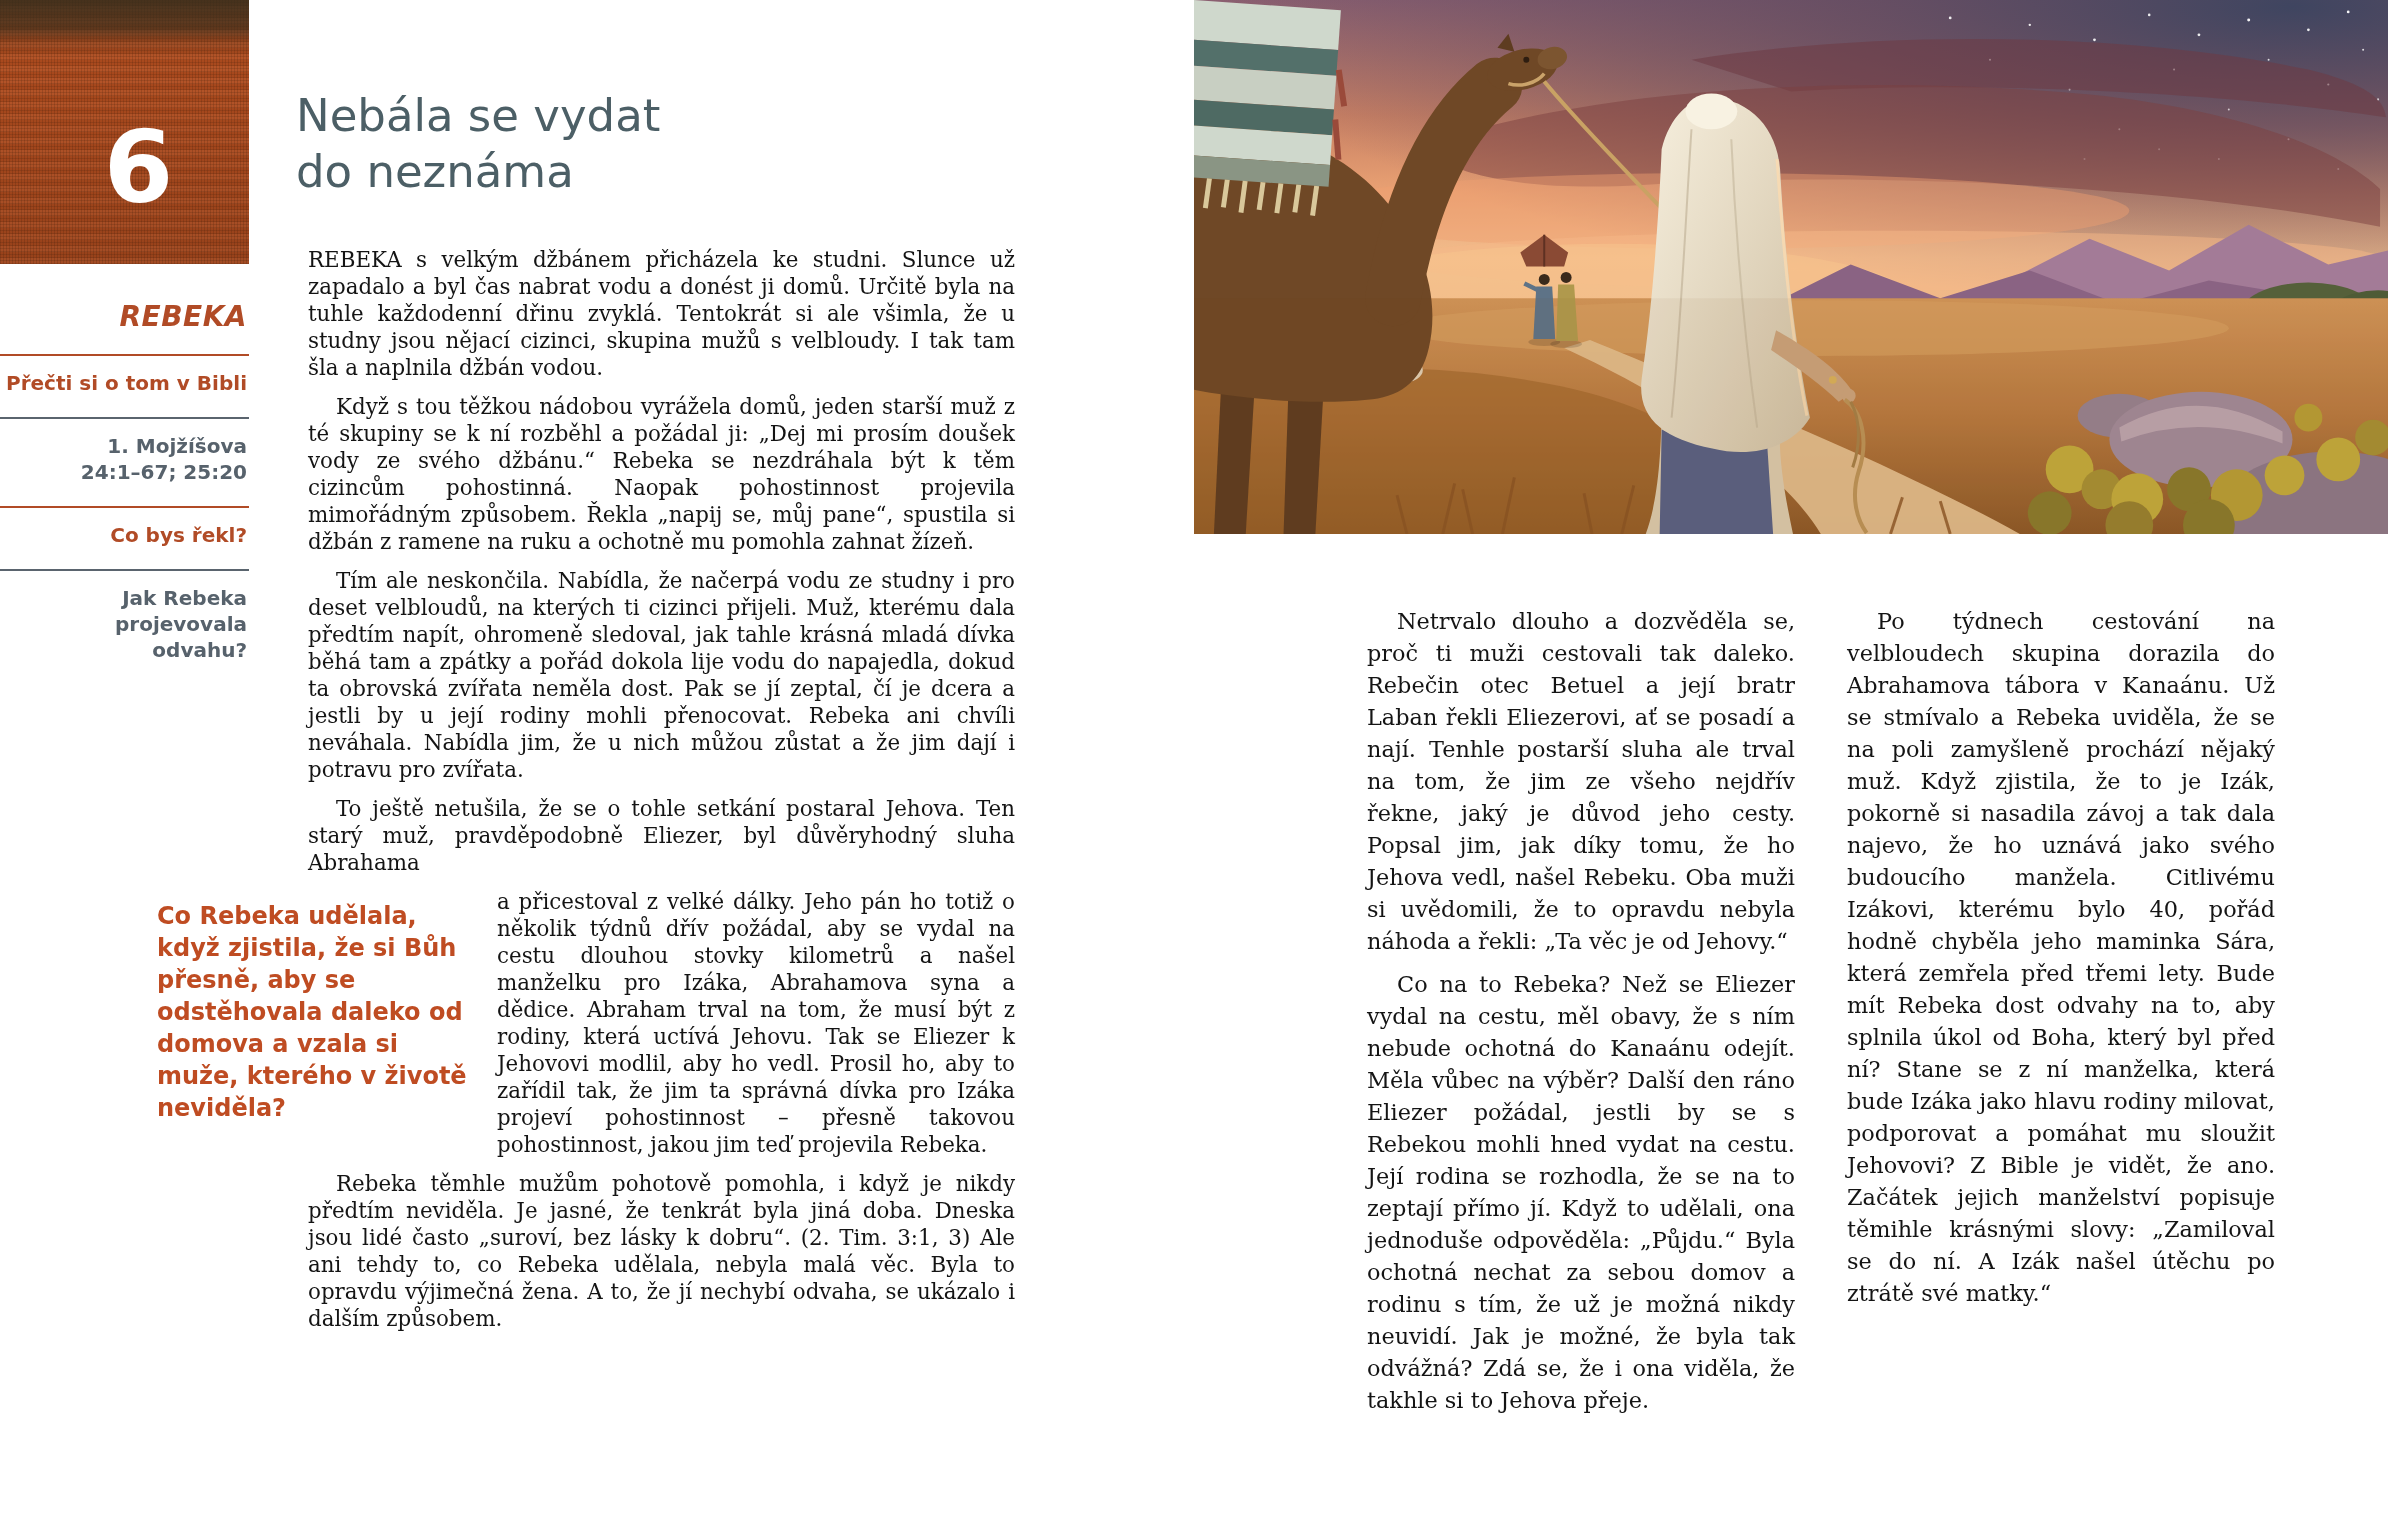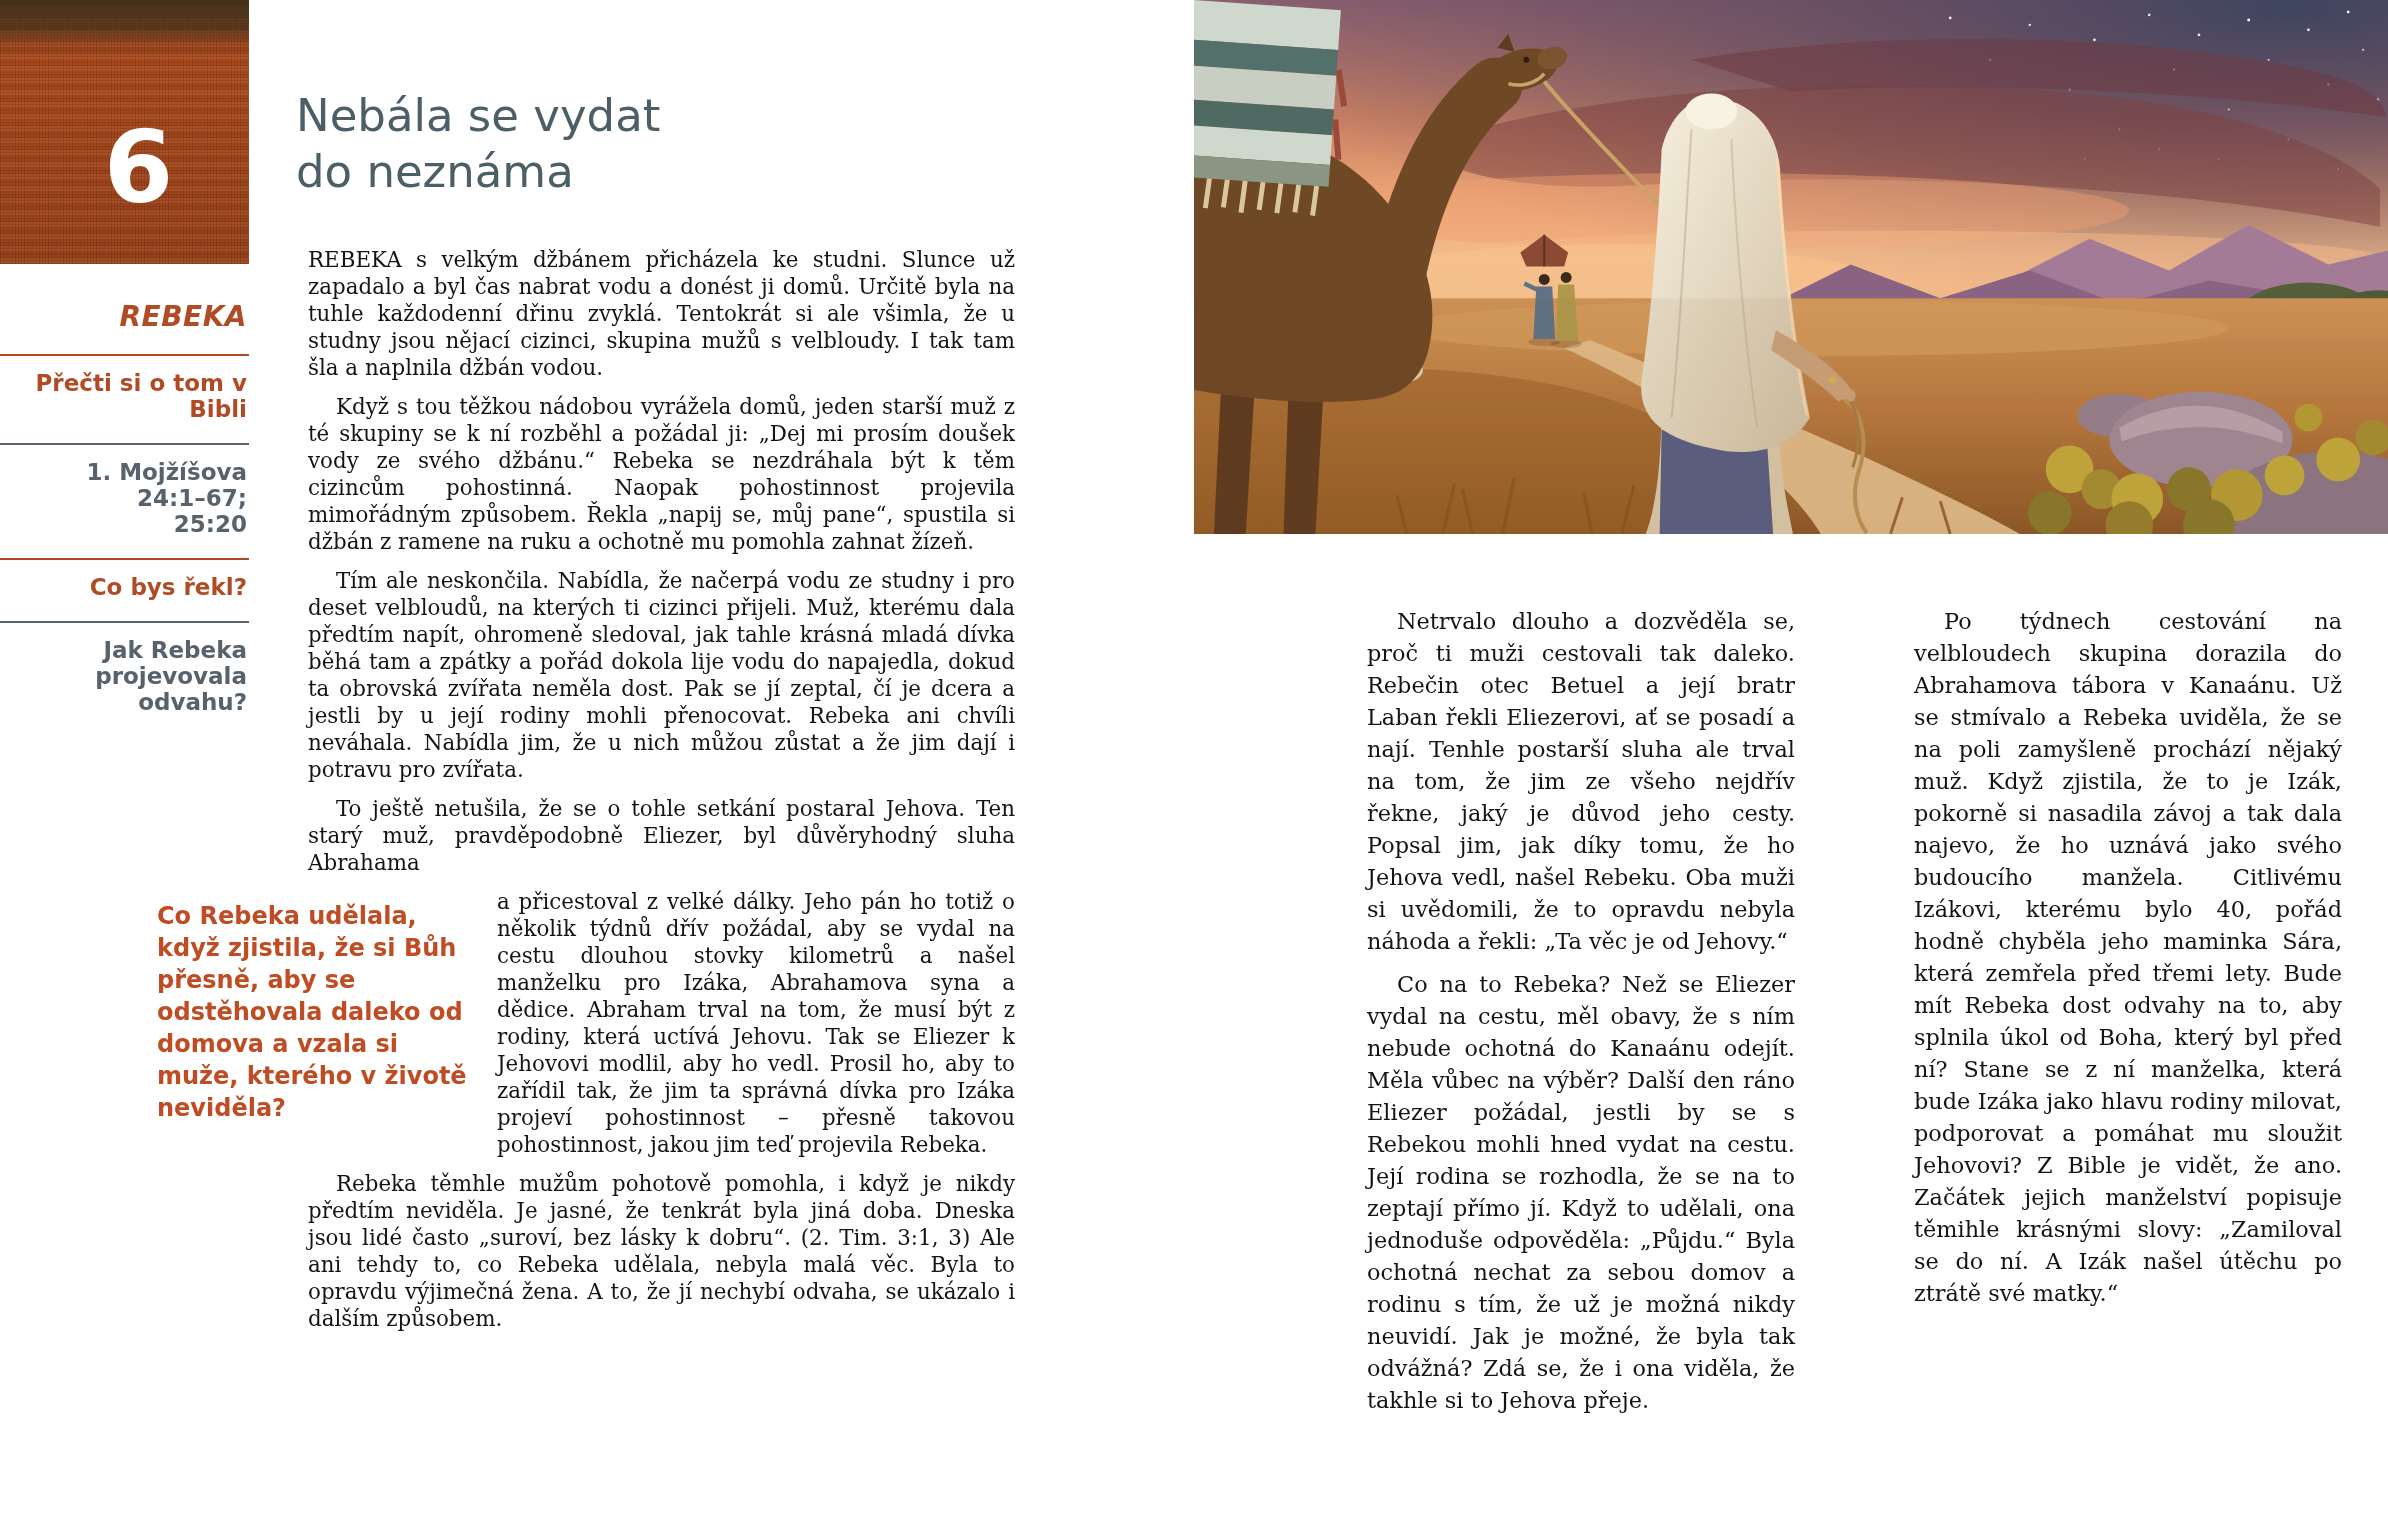--- a/index.html
+++ b/index.html
@@ -14,21 +14,21 @@
       linear-gradient(180deg, rgba(48,44,28,.82) 0px, rgba(48,44,28,.62) 28px, rgba(48,44,28,.18) 42px, rgba(0,0,0,0) 58px, rgba(0,0,0,.10) 100%),
       repeating-linear-gradient(90deg, rgba(70,32,10,.20) 0 1px, rgba(0,0,0,0) 1px 3px),
       repeating-linear-gradient(0deg, rgba(70,32,10,.18) 0 1px, rgba(0,0,0,0) 1px 3px),
       repeating-linear-gradient(0deg, rgba(255,255,255,.04) 0 6px, rgba(0,0,0,.05) 6px 12px);}
   .chapter-number{position:absolute;left:0;right:0;bottom:46px;text-align:center;
     transform:translateX(14px);color:#ffffff;font-size:100px;line-height:1;font-weight:bold;}
   .rail-name{margin-top:36px;font-size:28px;letter-spacing:0.5px;color:#b14b26;padding-right:2px;font-style:italic;}
   .rule{height:2px;margin-top:21px;}
   .rule-orange{background:#b14b26;}
   .rule-gray{background:#5a646e;}
-  .rail-label{margin-top:14px;font-size:23px;line-height:26px;padding-right:2px;}
+  .rail-label{margin-top:14px;font-size:20px;line-height:26px;padding-right:2px;}
   .orange{color:#b14b26;}
   .gray{color:#57626c;}
   .scripture{padding-left:56px;}
   .question{padding-left:66px;}
 
   
   .article{position:absolute;left:296px;top:88px;width:731px;}
   .article h1{margin:0;color:#4c5f66;font-size:45px;line-height:56px;font-weight:normal;}
   .article h1 span{display:block;}
   .body{margin-top:46px;font-family:"DejaVu Serif","Liberation Serif",serif;
@@ -41,21 +41,21 @@
     font-family:"DejaVu Sans","Liberation Sans",sans-serif;
     font-weight:bold;font-size:24px;line-height:32px;color:#bf4c22;
     text-align:left;text-indent:0;}
 
   
   .col{position:absolute;top:594px;width:450px;
        font-family:"DejaVu Serif","Liberation Serif",serif;
        font-size:22.4px;line-height:32px;text-align:justify;color:#141414;}
   .col p{margin:11px;text-indent:30px;}
   .col1{left:1356px;}
-  .col2{left:1903px;}
+  .col2{left:1836px;}
 
   
   .illustration{position:absolute;left:1194px;top:0;width:1194px;height:534px;display:block;}
 </style>
 </head>
 <body>
 
 <div class="page">
 
   <aside class="rail">

